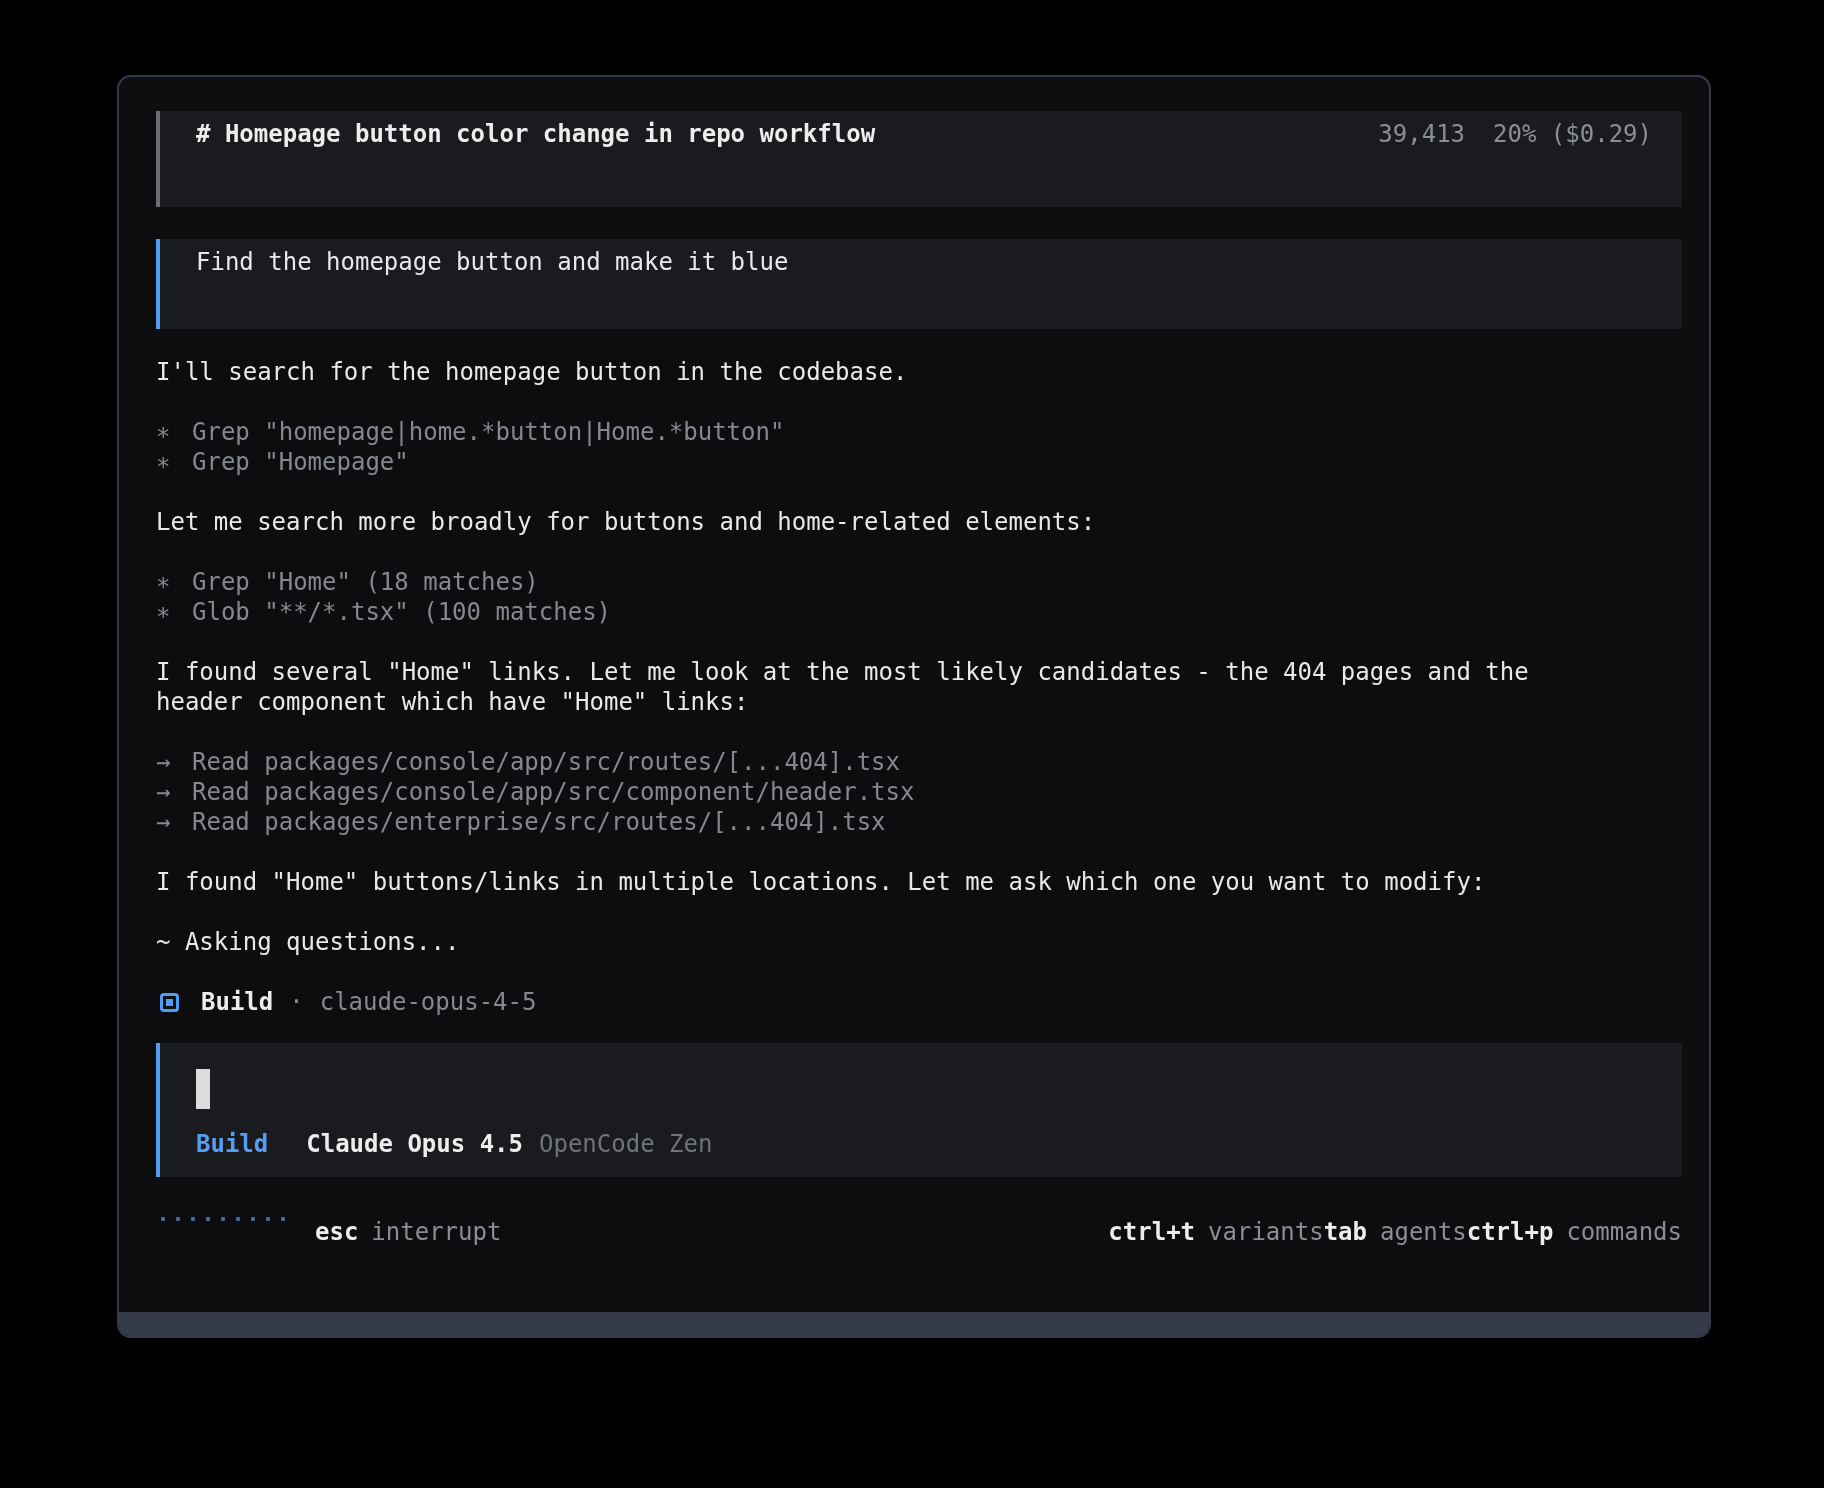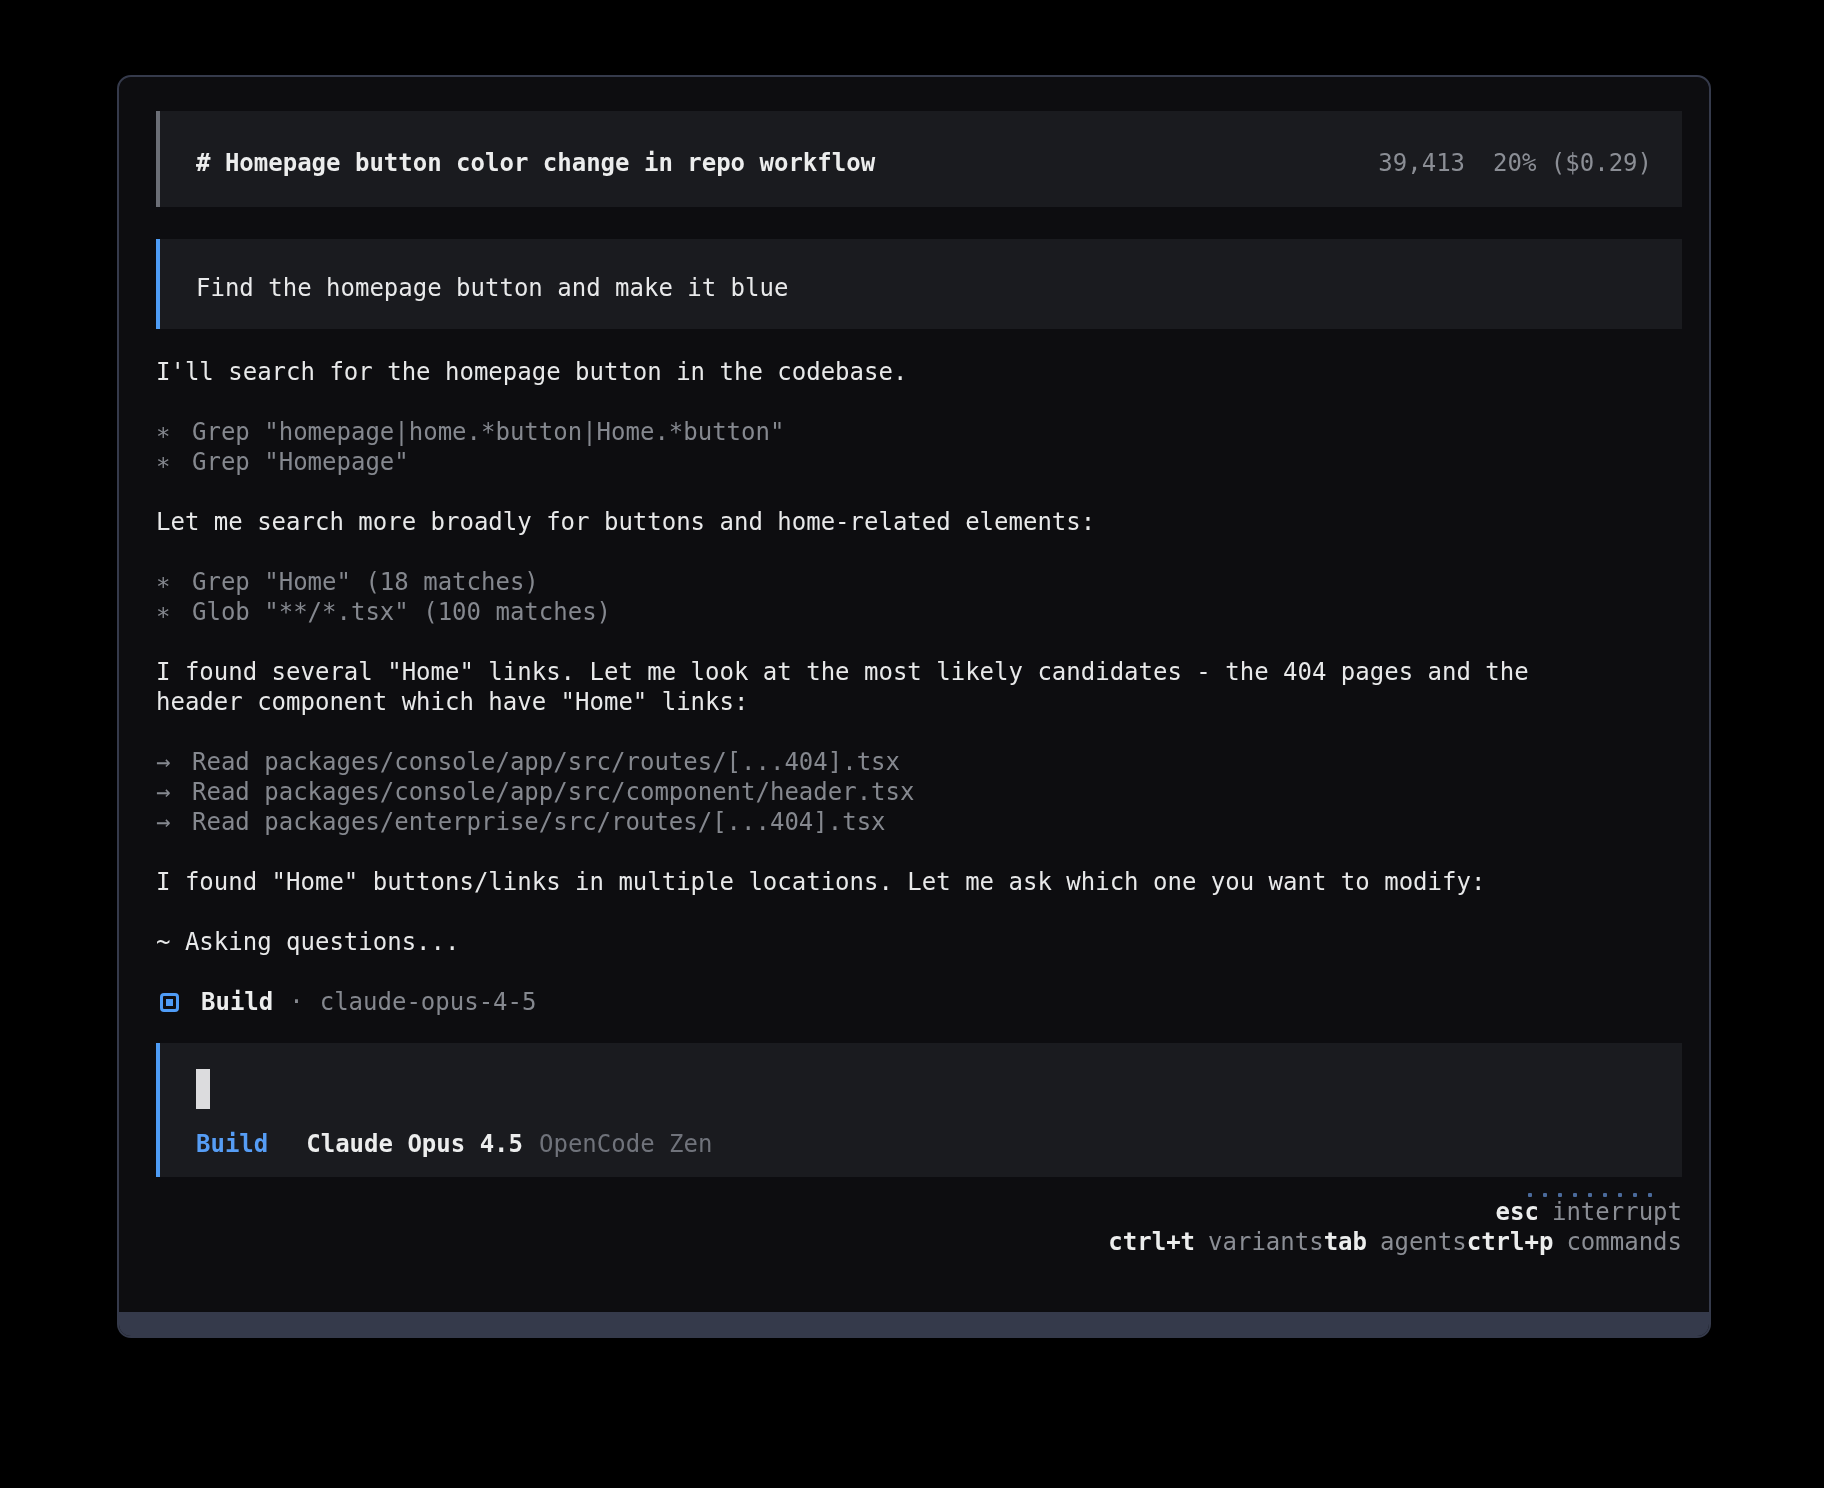--- a/index.html
+++ b/index.html
@@ -26,21 +26,21 @@
     font-size:23px; color:#a8adbb; letter-spacing:.2px;
   }
 
   .content {
     flex:1 1 auto; padding:34px 31px 0 37px; overflow:hidden;
     color:#e8e9ea; font-size:24px; line-height:30px;
   }
 
   .block {
     background:#1a1b1f; border-left:4px solid #6b6e76;
-    width:1526px; display:flex; align-items:center; padding:8px 30px 0 36px;
+    width:1526px; display:flex; align-items:flex-start; padding:8px 30px 0 36px;
   }
   .block.header-block { height:96px; justify-content:space-between; }
   .block.user-block   { height:90px; border-left-color:#4e9cf5; margin-top:32px; }
 
   .header-title { font-weight:bold; color:#eceded; white-space:pre; }
   .header-stats { color:#8b8e95; white-space:pre; display:flex; gap:28px; }
 
   .conv { margin-top:28px; }
   .para { margin-top:30px; }
   .para:first-child { margin-top:0; }
@@ -65,22 +65,22 @@
     border-left:4px solid #4e9cf5; padding:26px 30px 18px 36px;
     display:flex; flex-direction:column; justify-content:space-between;
   }
   .cursor { width:14px; height:40px; background:#dcdcde; }
   .model-row { display:flex; align-items:baseline; }
   .mode-label { color:#569df5; font-weight:bold; }
   .model-name { color:#eceded; font-weight:bold; margin-left:38px; }
   .provider   { color:#70737b; margin-left:16px; }
 
   .statusbar {
-    margin-top:16px; height:30px; width:1526px;
-    display:flex; align-items:flex-end;flex-direction:column;
+    margin-top:40px; height:30px; width:1526px;
+    display:flex; align-items:flex-start;
   }
   .spinner { display:flex; gap:11px; margin-left:5px; margin-right:30px; align-items:center; }
   .spin-dot { width:4px; height:4px; border-radius:1px; background:#4a6a9b; }
   .key   { color:#eceded; font-weight:bold; }
   .hint  { color:#8b8e95; }
   .kv    { display:flex; gap:13px; align-items:baseline; }
   .sb-right { margin-left:auto; display:flex; }
 
   .footer-strip { height:24px; background:#353a4b; flex:0 0 auto; }
 </style>

